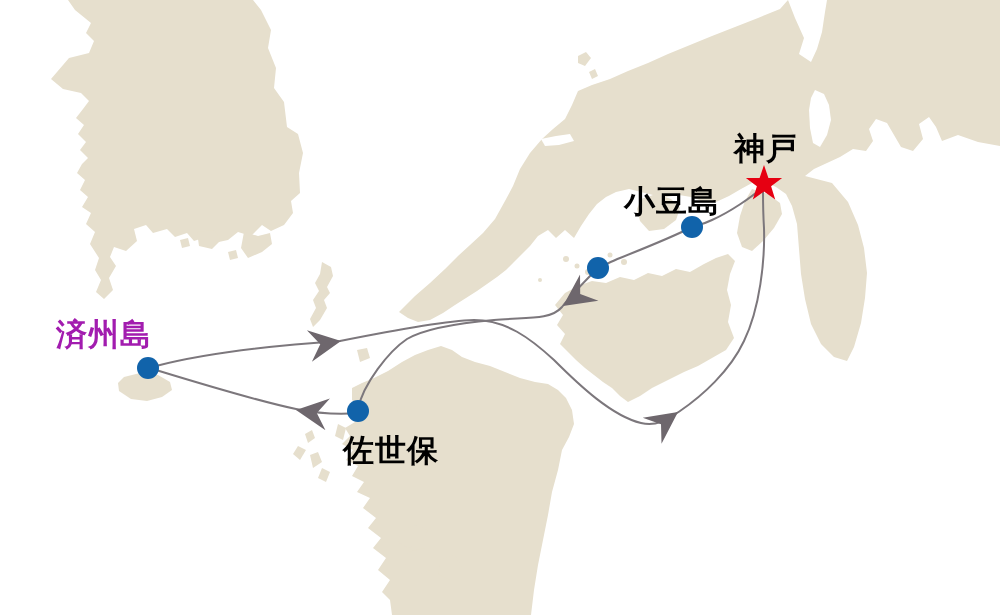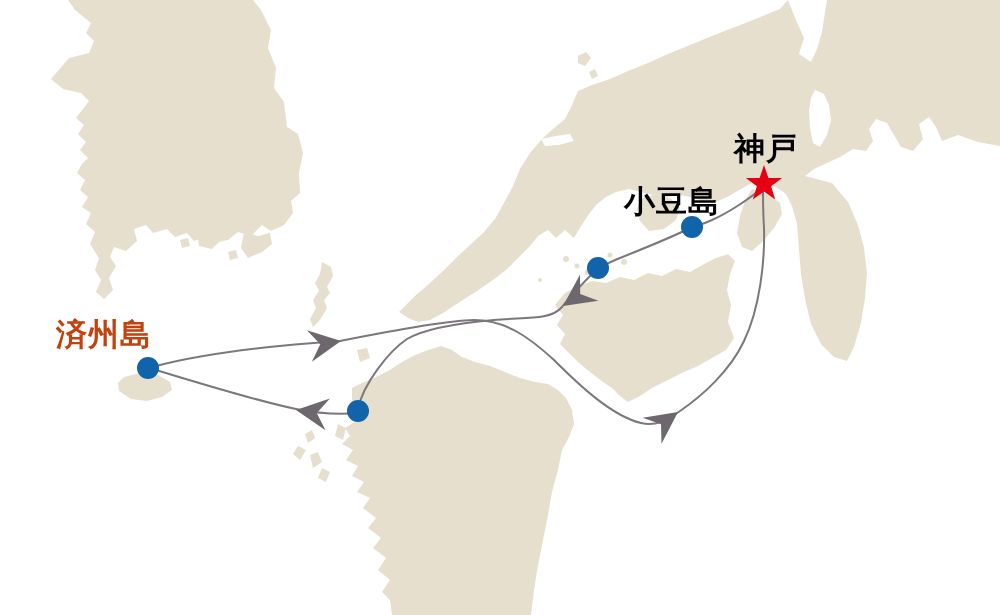--- a/index.html
+++ b/index.html
@@ -81,15 +81,16 @@
         <polygon points="764.0,165.0 768.4,177.9 782.1,178.1 771.1,186.3 775.2,199.4 764.0,191.5 752.8,199.4 756.9,186.3 745.9,178.1 759.6,177.9" fill="#e60012"></polygon>
         <circle cx="692" cy="227" r="11" fill="#1163aa"></circle>
         <circle cx="598" cy="268" r="11" fill="#1163aa"></circle>
         <circle cx="358" cy="411" r="11" fill="#1163aa"></circle>
         <circle cx="148" cy="368" r="11" fill="#1163aa"></circle>
       </g>
   </svg>
   <div id="label-layer">
       <div class="port-label" style="left: 766px; top: 148px; color: rgb(0, 0, 0);">神戸</div>
       <div class="port-label" style="left: 640px; top: 201px; color: rgb(0, 0, 0); margin-left: 32px;">小豆島</div>
-      <div class="port-label" style="left: 104px; top: 334px; color: #c2410c;">済州島</div>
+      <div class="port-label" style="left: 391px; top: 450px; color: rgb(0, 0, 0);">佐世保</div>
+      <div class="port-label" style="left: 104px; top: 334px; color: #a21caf;">済州島</div>
     </div>
 </div>
 
 </body></html>

